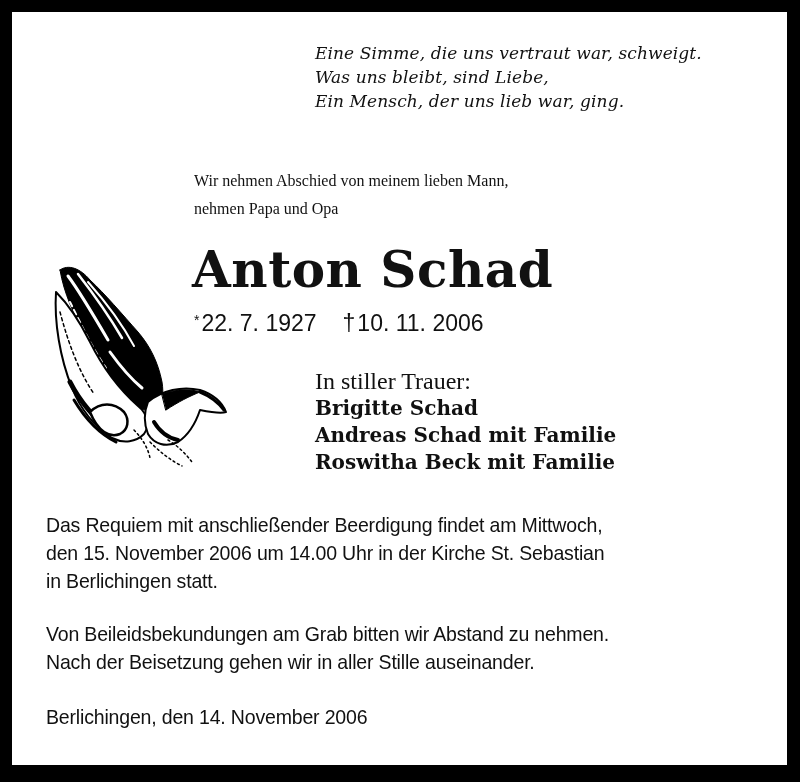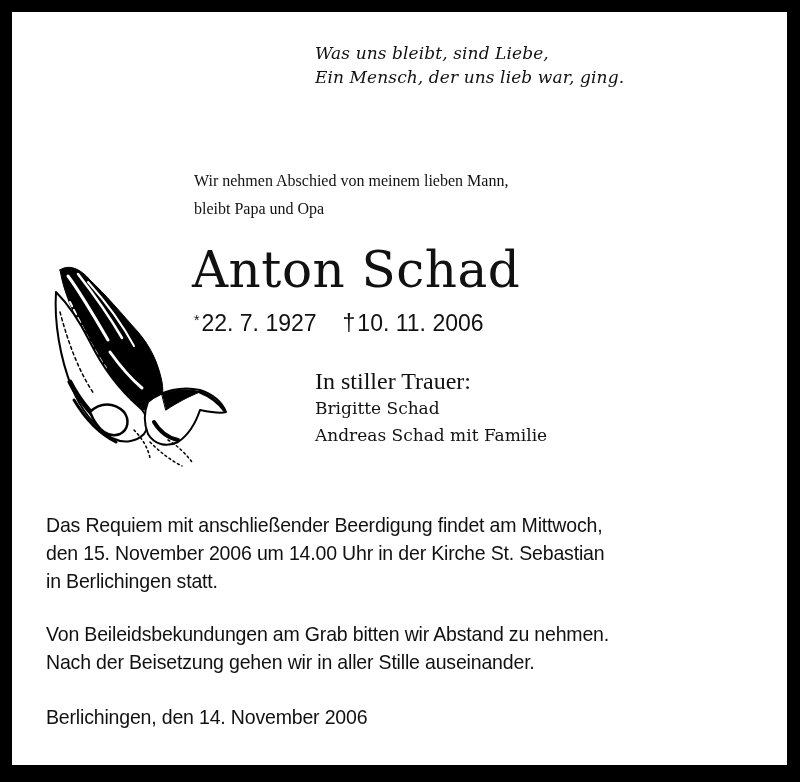--- a/index.html
+++ b/index.html
@@ -39,21 +39,21 @@
     .intro {
       left: 194px; top: 167px;
       font-family: "Liberation Serif", serif;
       font-size: 16px;
       line-height: 28px;
     }
 
     .name {
       left: 192px; top: 238px;
       font-family: "DejaVu Serif", serif;
-      font-weight: normal;
+      font-weight: bold;
       font-size: 50px;
       line-height: 64px;
       letter-spacing: 0.5px;
       text-align: center;
     }
 
     .dates {
       left: 194px; top: 308px;
       font-family: Liberation Sans, sans-serif;
       font-size: 23px;
@@ -66,22 +66,22 @@
     .mourn {
       left: 315px; top: 367px;
       font-family: "Liberation Serif", serif;
     }
     .mourn .lead {
       font-size: 24px;
       line-height: 28px;
     }
     .mourn .fam {
       font-family: "DejaVu Serif", serif;
-      font-weight: normal;
-      font-size: 17px;
+      font-weight: bold;
+      font-size: 20px;
       line-height: 27px;
     }
 
     .requiem {
       left: 46px; top: 511px;
       font-family: "Liberation Sans", sans-serif;
       font-size: 21px;
       line-height: 28px;
       transform: scaleX(0.93);
       transform-origin: left top;
@@ -111,27 +111,28 @@
       left: 50px; top: 262px;
       width: 180px; height: 218px;
     }
   </style>
 </head>
 <body>
 
 <div class="frame"></div>
 
 <div class="abs poem">
+  <div>Eine Simme, die uns vertraut war, schweigt.</div>
   <div>Was uns bleibt, sind Liebe,</div>
   <div>Ein Mensch, der uns lieb war, ging.</div>
 </div>
 
 <div class="abs intro">
   <div>Wir nehmen Abschied von meinem lieben Mann,</div>
-  <div>bleibt Papa und Opa</div>
+  <div>nehmen Papa und Opa</div>
 </div>
 
 <div class="abs name">Anton Schad</div>
 
 <div class="abs dates">
   <span class="star">*</span><span>22. 7. 1927</span><span class="gap"></span><span class="cross">†</span><span>10. 11. 2006</span>
 </div>
 
 <svg class="hands" viewBox="0 0 180 218" xmlns="http://www.w3.org/2000/svg">
   <g fill="#000" stroke="#000" stroke-linejoin="round" stroke-linecap="round">
@@ -158,20 +159,21 @@
     <path d="M84 168 C92 176, 98 186, 100 196" stroke="#000" stroke-width="1.5" fill="none" stroke-dasharray="2 3"></path>
     <path d="M100 180 C110 190, 120 198, 132 204" stroke="#000" stroke-width="1.5" fill="none" stroke-dasharray="2 3"></path>
     <path d="M118 178 C128 184, 136 192, 142 200" stroke="#000" stroke-width="1.5" fill="none" stroke-dasharray="2 3"></path>
   </g>
 </svg>
 
 <div class="abs mourn">
   <div class="lead">In stiller Trauer:</div>
   <div class="fam">Brigitte Schad</div>
   <div class="fam">Andreas Schad mit Familie</div>
+  <div class="fam">Roswitha Beck mit Familie</div>
 </div>
 
 <div class="abs requiem">
   <div>Das Requiem mit anschließender Beerdigung findet am Mittwoch,</div>
   <div>den 15. November 2006 um 14.00 Uhr in der Kirche St. Sebastian</div>
   <div>in Berlichingen statt.</div>
 </div>
 
 <div class="abs condolence">
   <div>Von Beileidsbekundungen am Grab bitten wir Abstand zu nehmen.</div>

